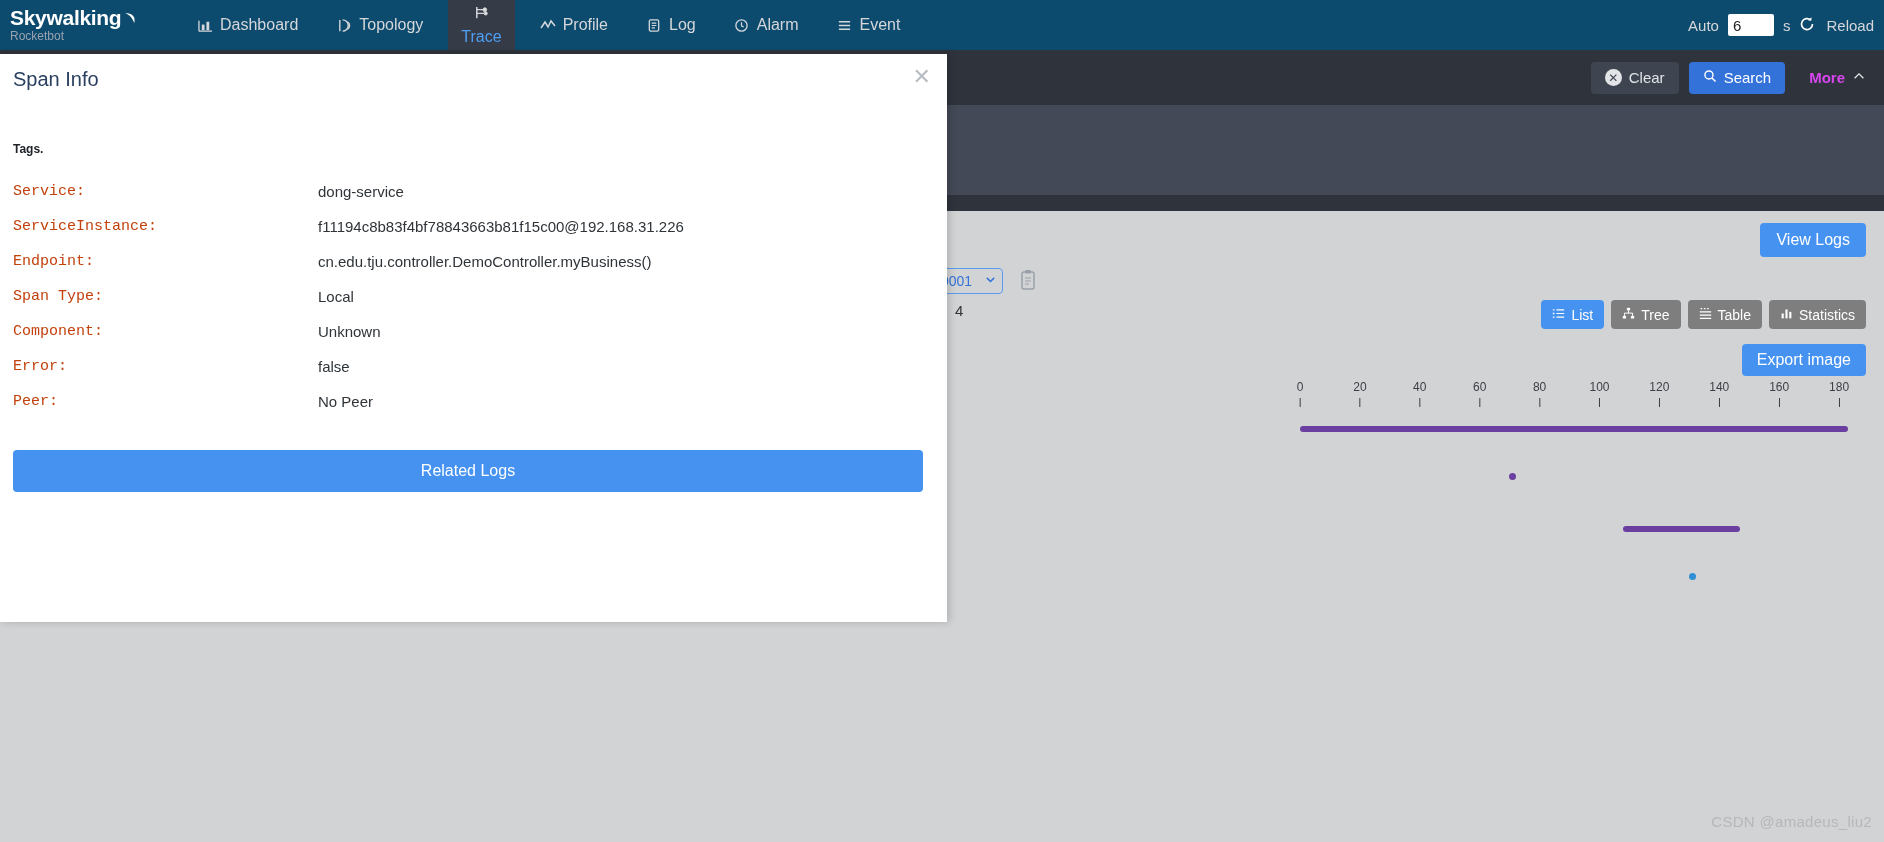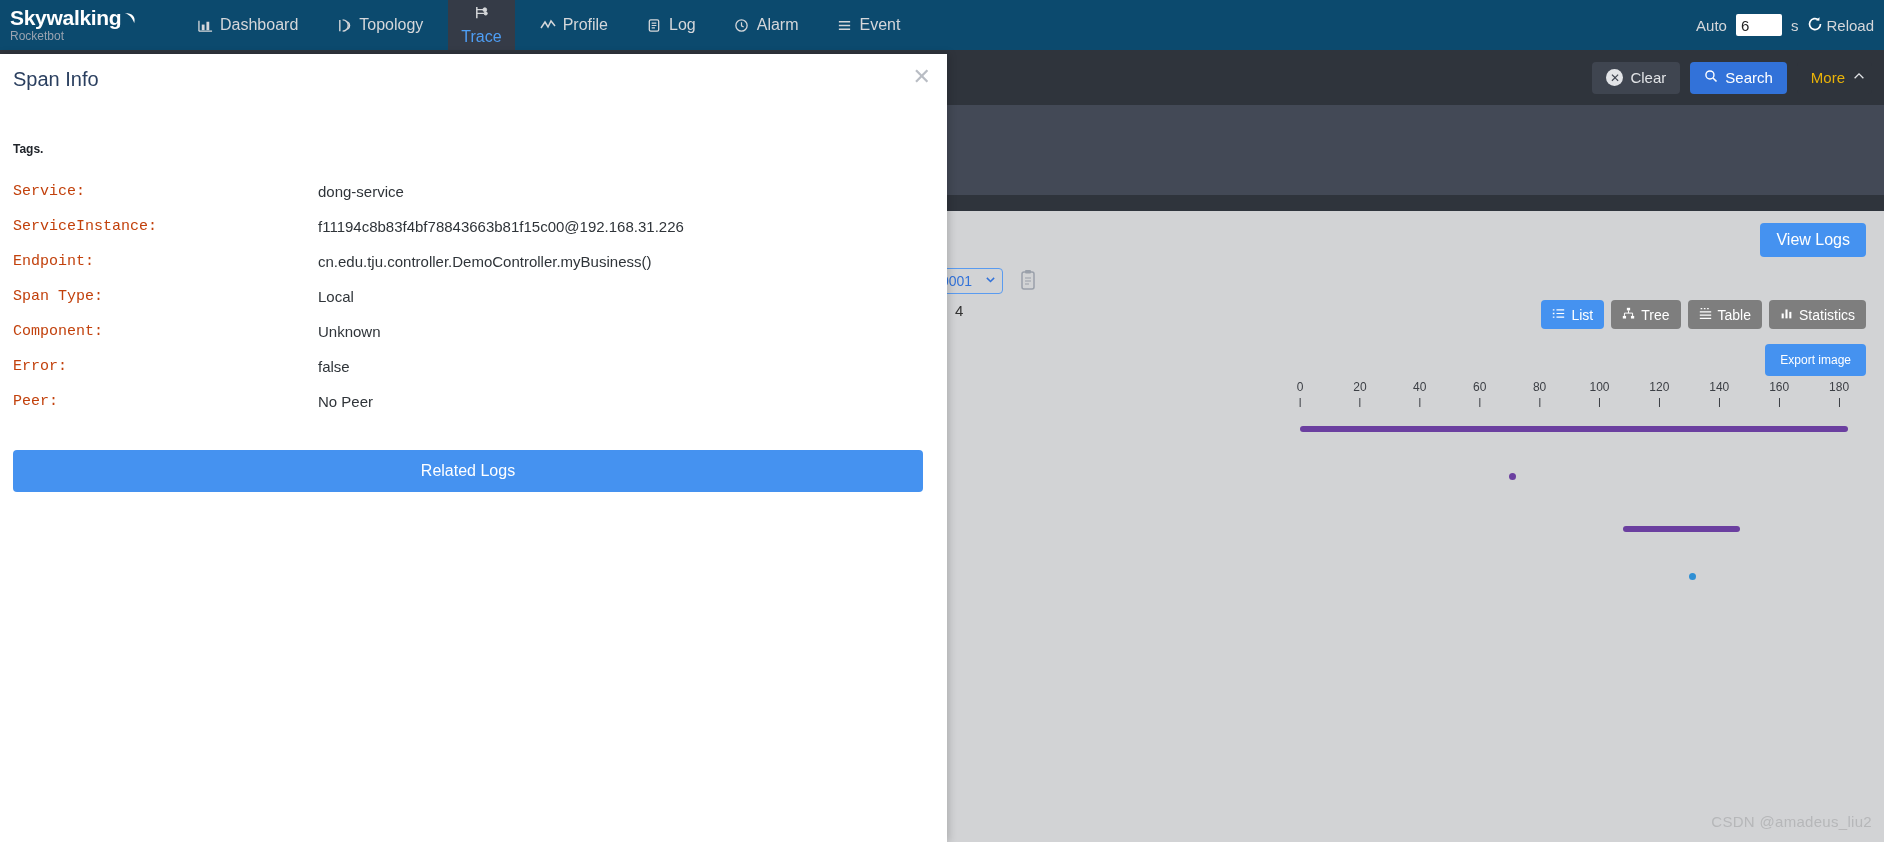--- a/index.html
+++ b/index.html
@@ -49,41 +49,41 @@
   .nav-item.active .nicon svg { stroke: #d5d7da; }
   .nav-right {
     margin-left: auto; display: flex; align-items: center;
     gap: 9px; padding-right: 10px; font-size: 15px; color: #d5d7da;
   }
   .auto-input {
     width: 46px; height: 22px; background: #ffffff; border: none;
     border-radius: 2px; font-size: 15px; color: #222; padding-left: 5px;
     font-family: "Liberation Sans", sans-serif;
   }
-  .reload-btn { display: flex; align-items: center; gap: 3px; cursor: pointer; }
+  .reload-btn { display: flex; align-items: center; gap: 11px; cursor: pointer; }
 
   
   .searchstrip {
     position: absolute; top: 50px; left: 0;
     width: 1884px; height: 55px;
     background: #2f343c;
   }
   .searchstrip-inner {
     position: absolute; right: 12px; top: 0; height: 55px;
     display: flex; align-items: center; gap: 10px;
   }
   .btn {
     display: flex; align-items: center; gap: 7px;
     height: 32px; padding: 0 14px; border-radius: 4px;
     font-size: 15px; cursor: pointer; border: none;
     font-family: "Liberation Sans", sans-serif;
   }
   .btn-clear { background: #3f4550; color: #e2e4e7; }
   .btn-search { background: #3272d9; color: #ffffff; }
-  .btn-more { background: #2f343c; color: #eab308; padding-right: 6px; }
+  .btn-more { background: #2f343c; color: #d946ef; padding-right: 6px; font-weight: bold; }
   .circ-x {
     width: 17px; height: 17px; border-radius: 50%;
     background: #e2e4e7; color: #3f4550; font-size: 12px;
     display: flex; align-items: center; justify-content: center;
     line-height: 1;
   }
 
   
   .midpanel {
     position: absolute; top: 105px; left: 0;
@@ -139,21 +139,21 @@
     font-size: 14px; background: #7e7e7e; color: #ffffff;
     cursor: pointer; border: none;
     font-family: "Liberation Sans", sans-serif;
   }
   .vm-btn.active { background: #4592f0; }
 
   .exportimg-btn {
     position: absolute; right: 18px; top: 133px;
     background: #4592f0; color: #fff; border: none;
     border-radius: 4px; height: 32px; padding: 0 15px;
-    font-size: 12px; cursor: pointer;
+    font-size: 16px; cursor: pointer;
     font-family: "Liberation Sans", sans-serif;
   }
 
   
   .timeline {
     position: absolute; left: 1300px; top: 170px;
     width: 584px; height: 40px;
   }
   .tick { position: absolute; top: 0; transform: translateX(-50%); text-align: center; }
   .tick-label { font-size: 12px; color: #3c3f45; line-height: 13px; }
@@ -167,21 +167,21 @@
   .watermark {
     position: absolute; right: 12px; bottom: 12px;
     font-size: 15px; color: #b6b7b9;
     font-family: "Liberation Sans", sans-serif;
     letter-spacing: 0.3px;
   }
 
   
   .modal {
     position: absolute; left: 0; top: 54px;
-    width: 947px; height: 788px;
+    width: 947px; height: 568px;
     background: #ffffff;
     box-shadow: 2px 0 8px rgba(0,0,0,0.18);
     z-index: 50;
   }
   .modal-header {
     position: relative; height: 52px; padding: 14px 16px 0 13px;
   }
   .modal-title { font-size: 20px; color: #2a3f5f; font-weight: normal; }
   .modal-close {
     position: absolute; right: 16px; top: 12px;

